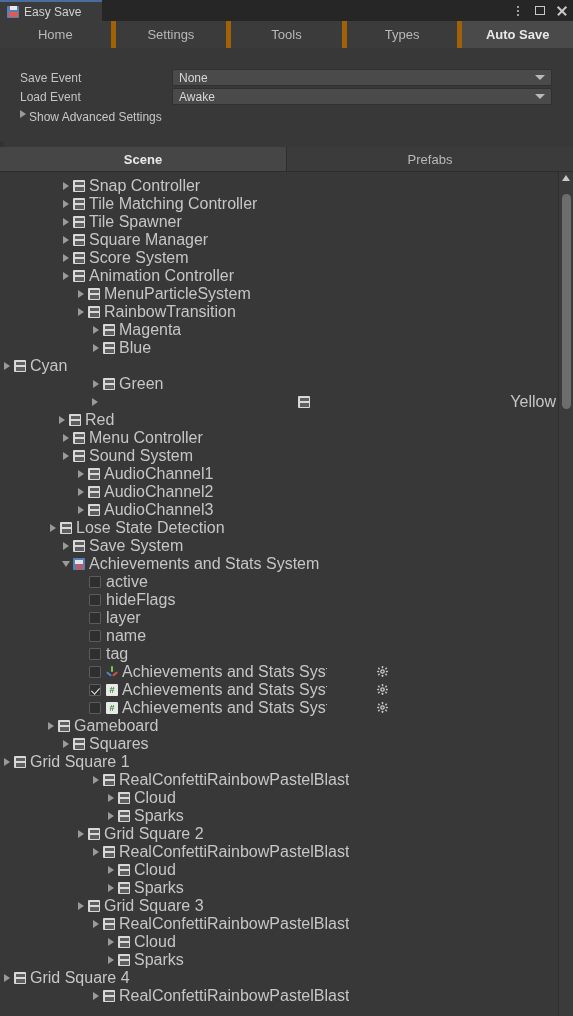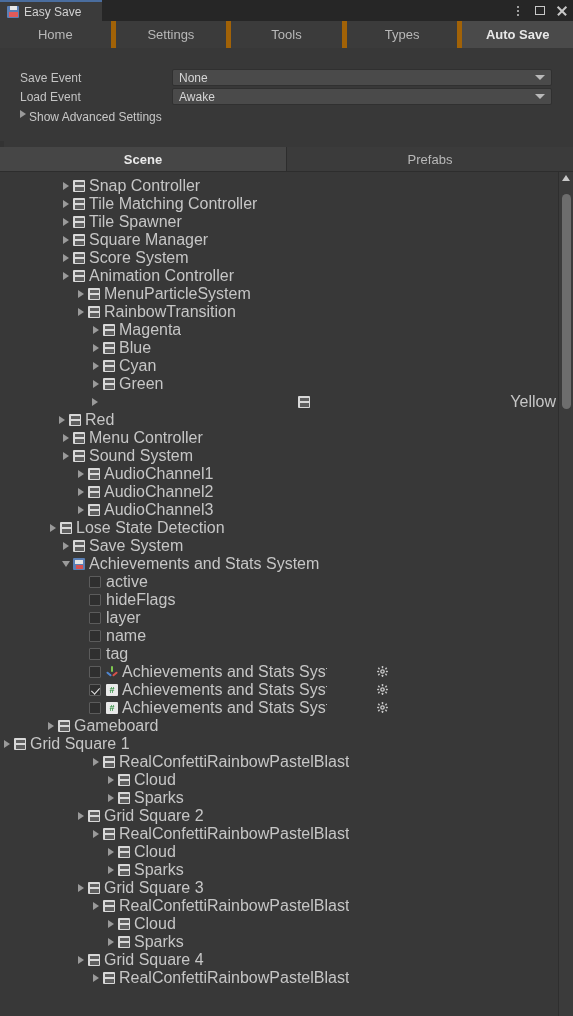--- a/index.html
+++ b/index.html
@@ -329,21 +329,21 @@
           <span class="go-ico"></span>
           <span class="lbl">Magenta</span>
         </div>
         <div class="row" style="padding-left: 89px;">
           <span class="twist">
             <span class="tri-right"></span>
           </span>
           <span class="go-ico"></span>
           <span class="lbl">Blue</span>
         </div>
-        <div class="row" style="padding-left: 89px;">
+        <div class="row" style="">
           <span class="twist">
             <span class="tri-right"></span>
           </span>
           <span class="go-ico"></span>
           <span class="lbl">Cyan</span>
         </div>
         <div class="row" style="padding-left: 89px;">
           <span class="twist">
             <span class="tri-right"></span>
           </span>
@@ -504,20 +504,27 @@
             </svg>
           </span>
         </div>
         <div class="row" style="padding-left: 44px;">
           <span class="twist">
             <span class="tri-right"></span>
           </span>
           <span class="go-ico"></span>
           <span class="lbl">Gameboard</span>
         </div>
+        <div class="row" style="padding-left: 59px;">
+          <span class="twist">
+            <span class="tri-right"></span>
+          </span>
+          <span class="go-ico"></span>
+          <span class="lbl">Squares</span>
+        </div>
         <div class="row" style="">
           <span class="twist">
             <span class="tri-right"></span>
           </span>
           <span class="go-ico"></span>
           <span class="lbl">Grid Square 1</span>
         </div>
         <div class="row" style="padding-left: 89px;">
           <span class="twist">
             <span class="tri-right"></span>
@@ -588,21 +595,21 @@
           <span class="go-ico"></span>
           <span class="lbl">Cloud</span>
         </div>
         <div class="row" style="padding-left: 104px;">
           <span class="twist">
             <span class="tri-right"></span>
           </span>
           <span class="go-ico"></span>
           <span class="lbl">Sparks</span>
         </div>
-        <div class="row" style="padding-left: 74px;">
+        <div class="row" style="">
           <span class="twist">
             <span class="tri-right"></span>
           </span>
           <span class="go-ico"></span>
           <span class="lbl">Grid Square 4</span>
         </div>
         <div class="row" style="padding-left: 89px;">
           <span class="twist">
             <span class="tri-right"></span>
           </span>

